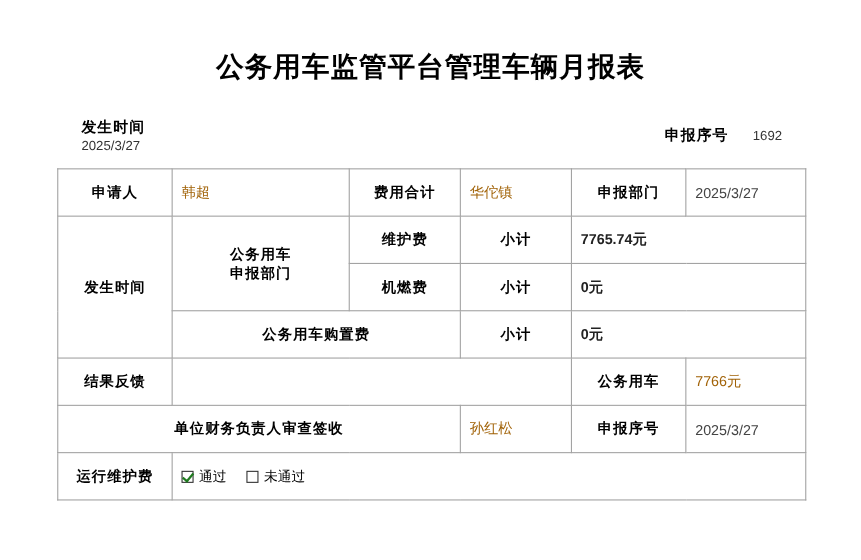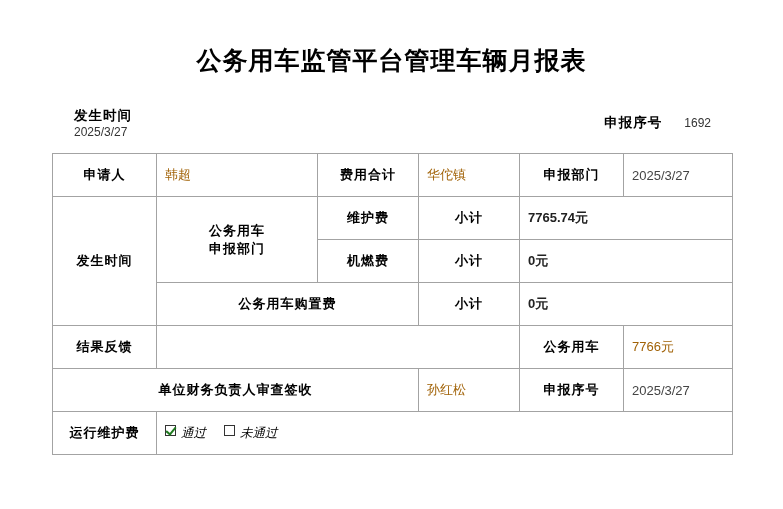--- a/index.html
+++ b/index.html
@@ -116,23 +116,22 @@
     left: 2px;
     top: -1px;
     width: 4px;
     height: 8px;
     border: solid #1f7a1f;
     border-width: 0 2px 2px 0;
     transform: rotate(40deg);
   }
   .opt {
     display: inline-flex;
-    align-items: flex-start;
+    align-items: center;
     margin-right: 18px;
-    font-style: italic;
   }
   .opt-label {
     font-size: 12.5px;
   }
 </style>
 </head>
 <body>
 
 <div class="page">
 

